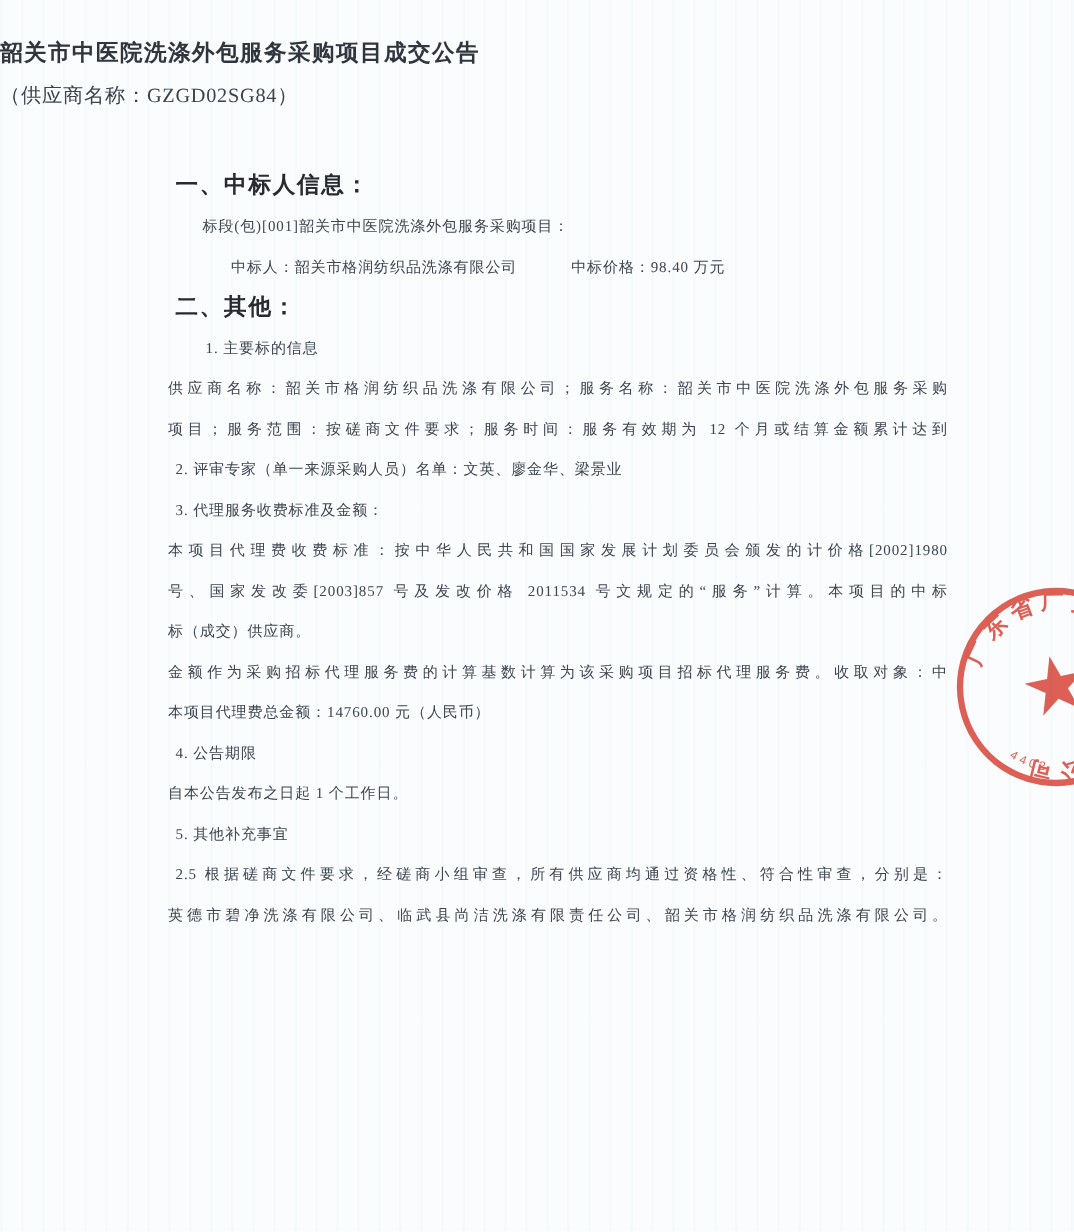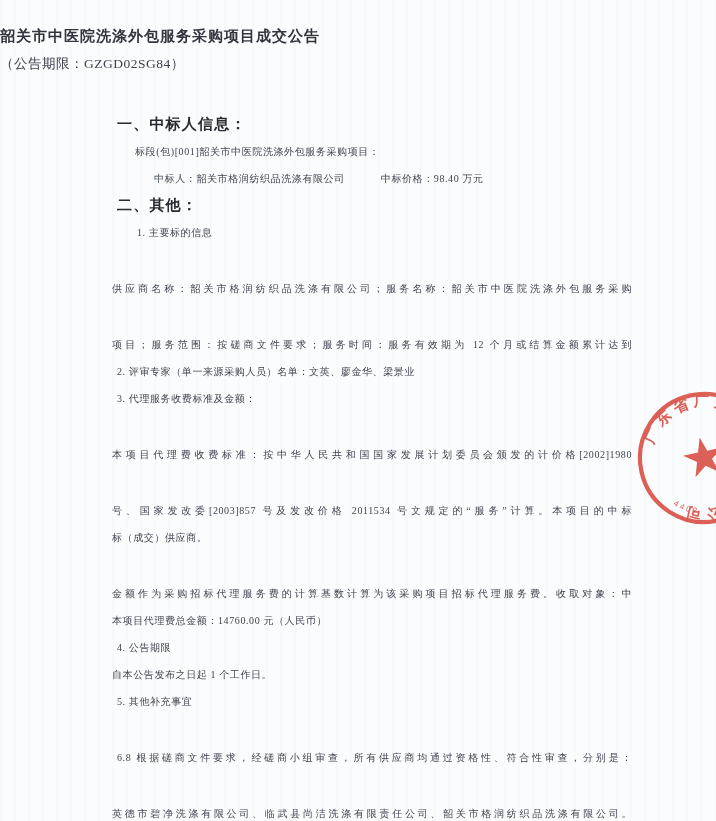--- a/index.html
+++ b/index.html
@@ -32,21 +32,21 @@
   .heading {
     font-size: 15px; font-weight: bold; letter-spacing: 1.2px;
     line-height: 27px; color: #272a31; padding-left: 5px;
   }
   .heading.first { margin-top: 34px; }
 
   .ln {
     font-size: 10px; letter-spacing: 0.6px;
     line-height: 27px; color: #3e4450;
   }
-  .j { text-align: justify; text-align-last: justify; margin-top: 29px; }
+  .j { text-align: justify; text-align-last: justify; }
   .num { padding-left: 5px; }
   .ind2 { padding-left: 25px; }
   .lot { padding-left: 23px; }
   .winner-line { padding-left: 42px; }
   .winner-price { margin-left: 36px; }
 
   
   .seal {
     position: absolute; left: 634px; top: 388px;
     width: 140px; height: 140px;
@@ -64,21 +64,21 @@
   }
   .seal .star { fill: #dc4b3e; }
 </style>
 </head>
 <body>
 
 <div class="page">
 
   <header class="doc-header">
     <div class="doc-title">韶关市中医院洗涤外包服务采购项目成交公告</div>
-    <div class="doc-subtitle">（公告期限：GZGD02SG84）</div>
+    <div class="doc-subtitle">（供应商名称：GZGD02SG84）</div>
   </header>
 
   <main class="content">
     <div class="heading first">一、中标人信息：</div>
     <div class="ln lot">标段(包)[001]韶关市中医院洗涤外包服务采购项目：</div>
     <div class="ln winner-line">
       <span>中标人：韶关市格润纺织品洗涤有限公司</span><span class="winner-price">中标价格：98.40 万元</span>
     </div>
     <div class="heading">二、其他：</div>
 
@@ -88,21 +88,21 @@
     <div class="ln num">2. 评审专家（单一来源采购人员）名单：文英、廖金华、梁景业</div>
     <div class="ln num">3. 代理服务收费标准及金额：</div>
     <div class="ln j">本项目代理费收费标准：按中华人民共和国国家发展计划委员会颁发的计价格[2002]1980</div>
     <div class="ln j">号、国家发改委[2003]857 号及发改价格 2011534 号文规定的“服务”计算。本项目的中标</div>
     <div class="ln">标（成交）供应商。</div>
     <div class="ln j">金额作为采购招标代理服务费的计算基数计算为该采购项目招标代理服务费。收取对象：中</div>
     <div class="ln">本项目代理费总金额：14760.00 元（人民币）</div>
     <div class="ln num">4. 公告期限</div>
     <div class="ln">自本公告发布之日起 1 个工作日。</div>
     <div class="ln num">5. 其他补充事宜</div>
-    <div class="ln j num">6.8 根据磋商文件要求，经磋商小组审查，所有供应商均通过资格性、符合性审查，分别是：</div>
+    <div class="ln j num">2.5 根据磋商文件要求，经磋商小组审查，所有供应商均通过资格性、符合性审查，分别是：</div>
     <div class="ln j">英德市碧净洗涤有限公司、临武县尚洁洗涤有限责任公司、韶关市格润纺织品洗涤有限公司。</div>
 
   </main>
 
   <svg class="seal" viewBox="0 0 140 140" aria-hidden="true">
     <g transform="rotate(-12 70 70)" fill="#dc4b3e">
       <circle class="ring" cx="70" cy="70" r="64" fill="none" stroke-width="4.2"></circle>
       <path id="sealTextPath" d="M 18 70 A 52 52 0 1 1 122 70 A 52 52 0 1 1 18 70" fill="none"></path>
       <text class="seal-ring-text"><textPath href="#sealTextPath" startOffset="24">广东省广大工程顾问有限公司</textPath></text>
       <polygon class="star" points="70,49 74.7,63.5 90,63.5 77.6,72.5 82.3,87 70,78 57.7,87 62.4,72.5 50,63.5 65.3,63.5"></polygon>

